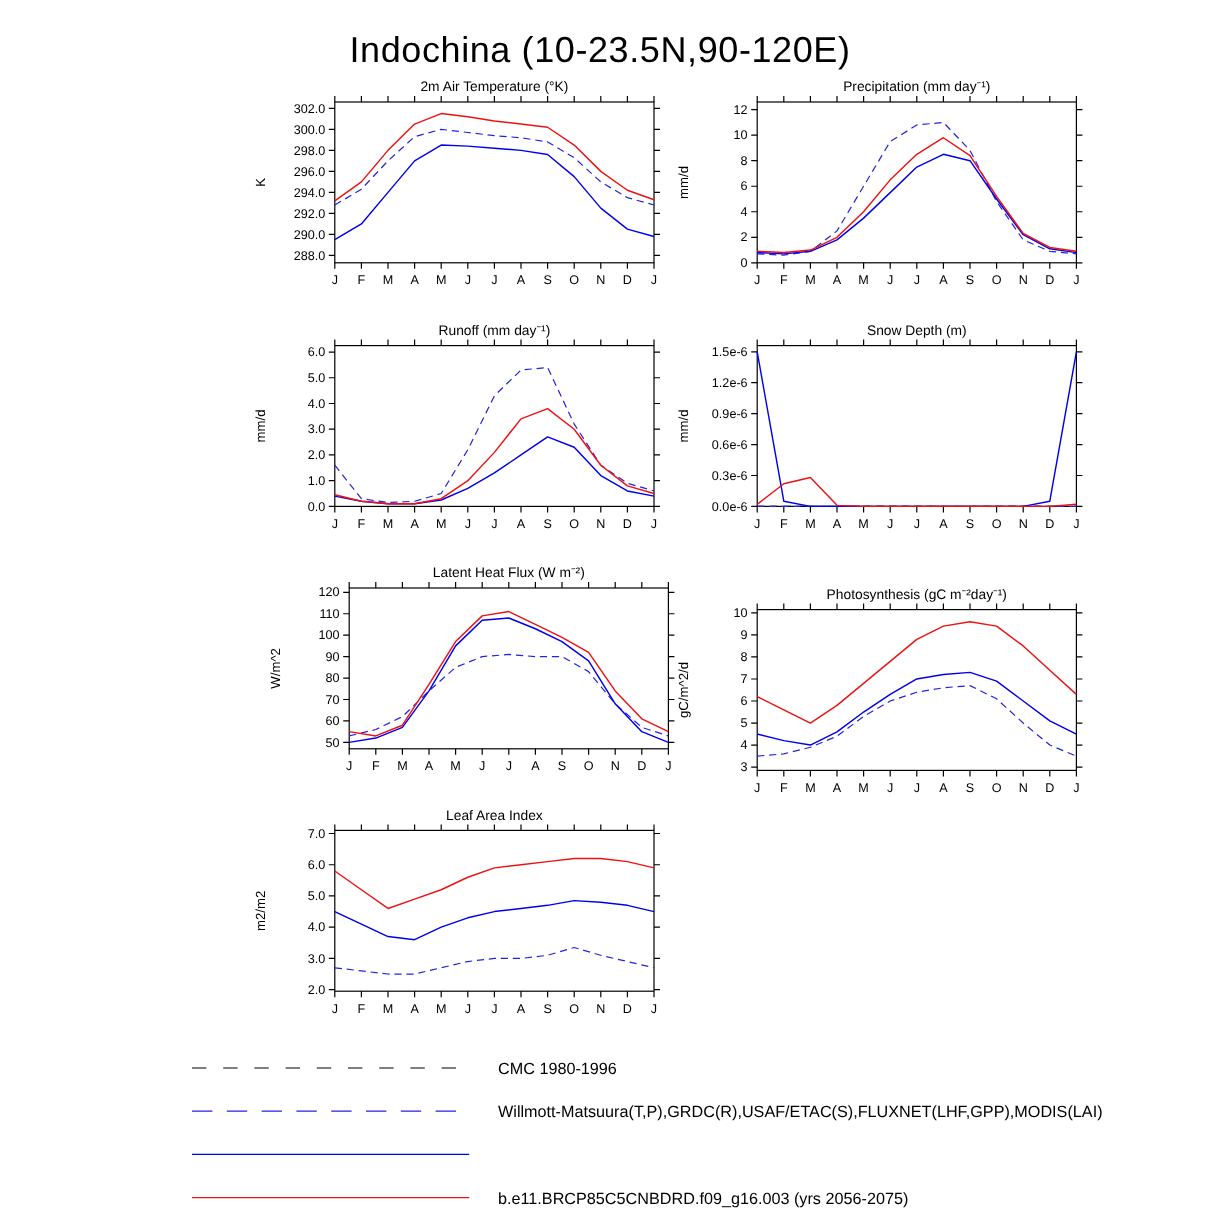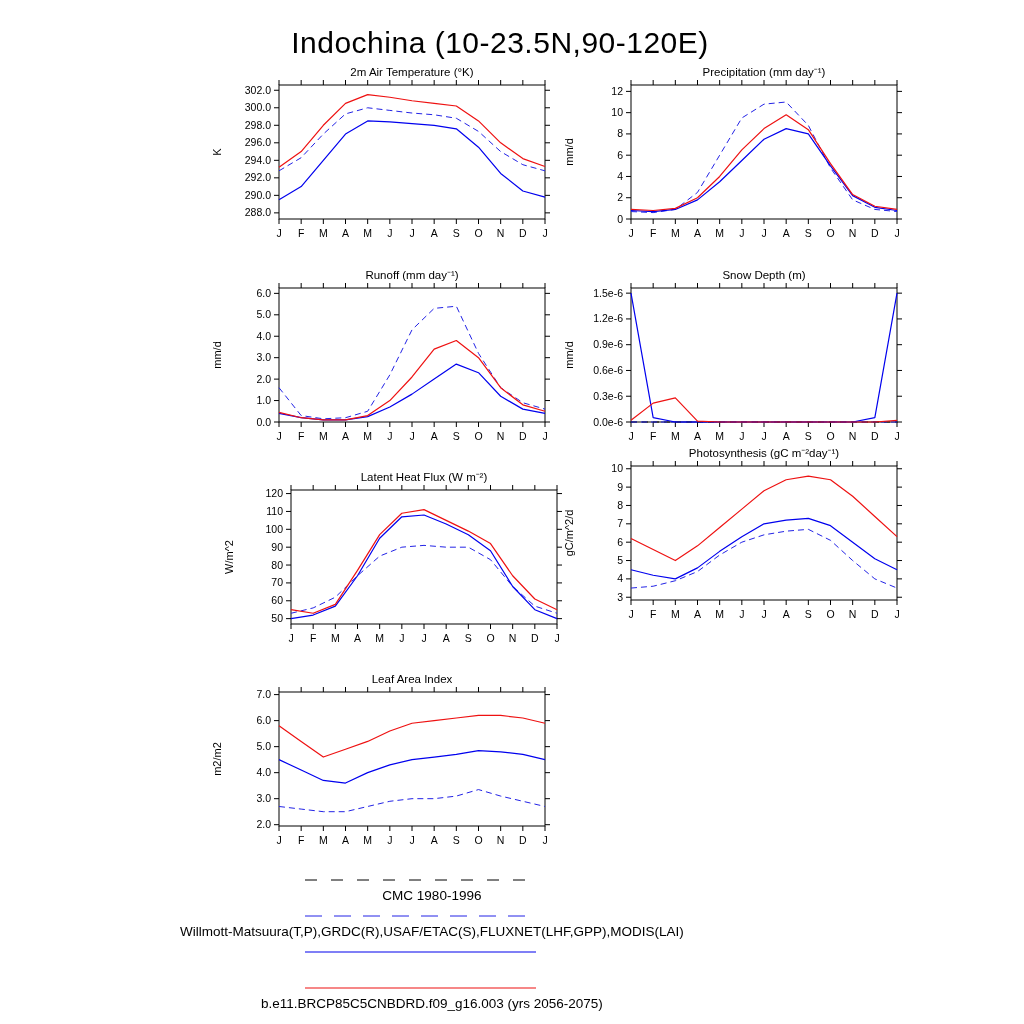--- a/index.html
+++ b/index.html
@@ -7,21 +7,21 @@
     position:relative;width:1024px;height:1024px;background:#ffffff;
     font-family:"Liberation Sans",sans-serif;color:#000;overflow:hidden;
   }
   .fig-title{
     position:absolute;top:26px;left:0;width:1000px;text-align:center;
     font-size:30px;font-weight:500;letter-spacing:0.5px;
   }
   .panel{position:absolute;margin-left:44px;}
   svg text{font-family:"Liberation Sans",sans-serif;fill:#000;}
   .legend{position:absolute;left:158px;top:872px;}
-  .legend-row{display:flex;align-items:center;height:36px;flex-direction:column;}
+  .legend-row{display:flex;align-items:center;height:36px;}
   .legend-row svg{flex:0 0 auto;}
   .legend-label{margin-left:22px;font-size:13.5px;white-space:nowrap;}
 </style>
 </head>
 <body>
 
 <div class="page">
 
   <div class="fig-title">Indochina (10-23.5N,90-120E)</div>
 
@@ -372,21 +372,21 @@
         <line x1="315.83333333333337" y1="22" x2="315.83333333333337" y2="17" stroke="#000"></line>
         <text x="315.83333333333337" y="174" text-anchor="middle" font-size="10.5">D</text>
         <line x1="338" y1="156" x2="338" y2="161" stroke="#000"></line>
         <line x1="338" y1="22" x2="338" y2="17" stroke="#000"></line>
         <text x="338" y="174" text-anchor="middle" font-size="10.5">J</text>
         <polyline points="72,145.28 94.16666666666667,139.92000000000002 116.33333333333334,129.2 138.5,107.76 160.66666666666669,88.10666666666665 182.83333333333331,79.17333333333333 205,77.38666666666666 227.16666666666666,79.17333333333333 249.33333333333334,79.17333333333333 271.5,91.68 293.66666666666663,118.47999999999999 315.83333333333337,138.13333333333333 338,145.28" fill="none" stroke="#2323e6" stroke-width="1" stroke-linejoin="round" stroke-dasharray="6 4"></polyline>
         <polyline points="72,150.64 94.16666666666667,147.06666666666666 116.33333333333334,138.13333333333333 138.5,107.76 160.66666666666669,70.24 182.83333333333331,48.8 205,47.013333333333335 227.16666666666666,55.946666666666665 249.33333333333334,66.66666666666667 271.5,82.74666666666667 293.66666666666663,118.47999999999999 315.83333333333337,141.70666666666665 338,150.64" fill="none" stroke="#0000ee" stroke-width="1.2" stroke-linejoin="round"></polyline>
         <polyline points="72,141.70666666666665 94.16666666666667,145.28 116.33333333333334,136.34666666666666 138.5,102.39999999999999 160.66666666666669,66.66666666666667 182.83333333333331,45.22666666666667 205,41.65333333333332 227.16666666666666,52.373333333333335 249.33333333333334,63.093333333333334 271.5,75.6 293.66666666666663,107.76 315.83333333333337,130.98666666666668 338,141.70666666666665" fill="none" stroke="#ee1111" stroke-width="1.2" stroke-linejoin="round"></polyline>
       </svg>
   </div>
-  <div class="panel" style="left:515px;top:444px">
+  <div class="panel" style="left:515px;top:486px">
     <svg width="352" height="192">
         <rect x="72" y="22" width="266" height="134" fill="none" stroke="#000" stroke-width="1"></rect>
         <text x="205" y="13" text-anchor="middle" font-size="11.5">Photosynthesis (gC m⁻²day⁻¹)</text>
         <text x="14" y="89" text-anchor="middle" font-size="11" transform="rotate(-90 14 89)">gC/m^2/d</text>
         <line x1="67" y1="153.24657534246575" x2="72" y2="153.24657534246575" stroke="#000"></line>
         <line x1="338" y1="153.24657534246575" x2="343" y2="153.24657534246575" stroke="#000"></line>
         <text x="64" y="156.74657534246575" text-anchor="end" font-size="10.5">3</text>
         <line x1="67" y1="134.8904109589041" x2="72" y2="134.8904109589041" stroke="#000"></line>
         <line x1="338" y1="134.8904109589041" x2="343" y2="134.8904109589041" stroke="#000"></line>
         <text x="64" y="138.3904109589041" text-anchor="end" font-size="10.5">4</text>

